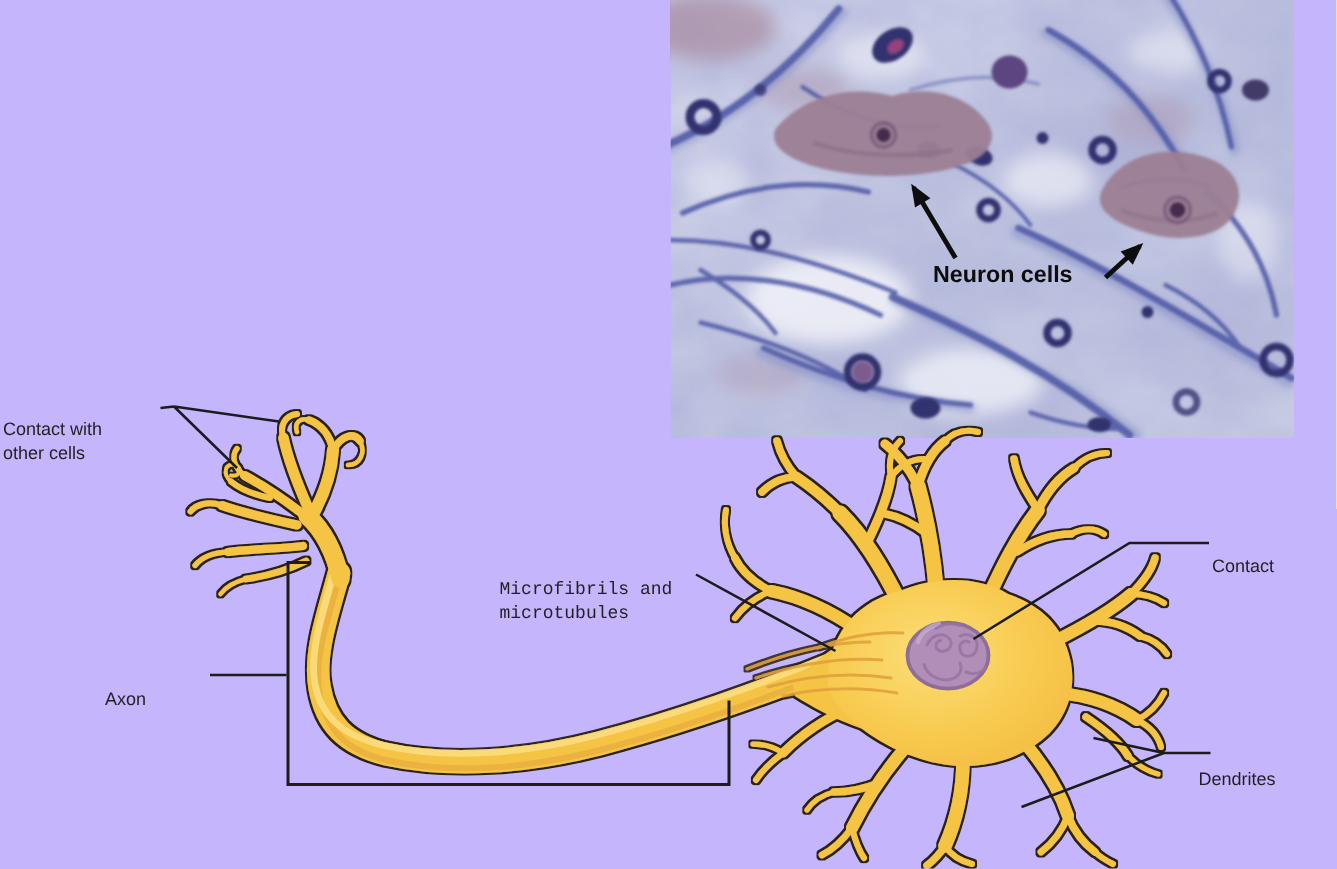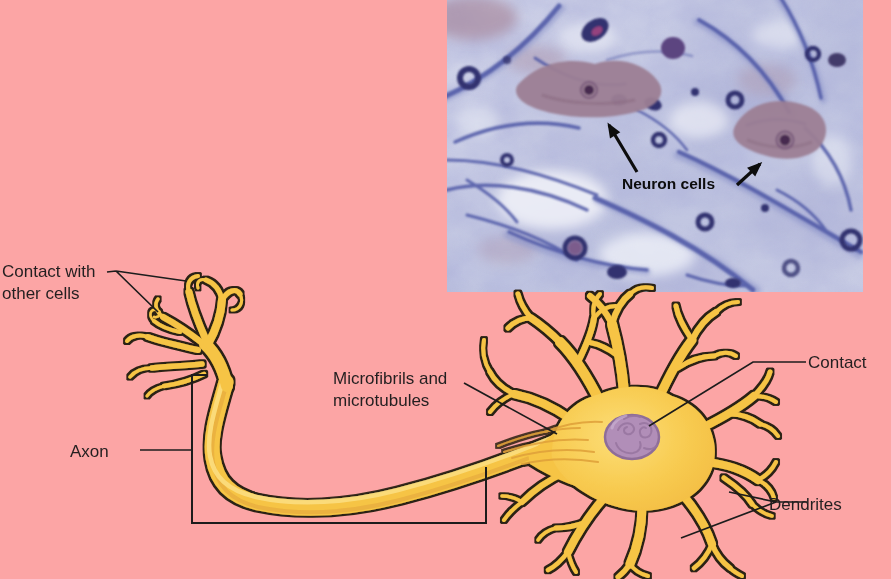--- a/index.html
+++ b/index.html
@@ -1,19 +1,19 @@
 <!DOCTYPE html>
 <html style="--neuron-yellow: #F6C445; --neuron-highlight: #FBDC7C; --neuron-shadow: #DFA039; --neuron-outline: #2A2113; --nucleus-fill: #B18EB8; --nucleus-stroke: #8E6D99; --nucleus-detail: #97749F; --label-text: #231F20; --leader-line: #1C1C1C; --micro-base: #C5C9E3; --micro-fiber: #4D57A5; --micro-fiber-light: #8D94C9; --micro-dark: #32336F; --micro-soma: #9C7E93; --micro-nucleolus: #46294F; --micro-light-patch: #EEF0F7; --arrow-black: #0D0D0D;"><head>
 <meta charset="utf-8">
 <style>
   html,body{margin:0;padding:0;background:#ffffff;width:891px;height:579px;overflow:hidden;}
-  #canvas{position:relative;width:891px;height:579px;background:#fca5a5;
+  #canvas{position:relative;width:891px;height:579px;background:#c4b5fd;
           font-family:"Liberation Sans",sans-serif;}
-  .lbl{position:absolute;font-size:17px;line-height:1.32;color:var(--label-text,#231F20);
-       white-space:pre-line;}
+  .lbl{position:absolute;font-size:12px;line-height:1.32;color:var(--label-text,#231F20);
+       white-space:pre-line;margin-top:18px;}
   #micrograph{position:absolute;left:447px;top:0;width:416px;height:292px;overflow:hidden;}
   #micrograph svg{display:block;}
   .micro-label{position:absolute;left:175px;top:175px;font-size:15.5px;font-weight:bold;
                color:#0d0d0d;white-space:nowrap;}
   #illustration{position:absolute;left:0;top:0;pointer-events:none;}
   
   .dnd{stroke:var(--neuron-yellow,#F6C445);fill:none;stroke-linecap:round;stroke-linejoin:round;}
   .n-fill{fill:url(#somaGrad);}
   .fan{fill:var(--neuron-yellow,#F6C445);}
   .hl{stroke:var(--neuron-highlight,#FBDC7C);fill:none;stroke-linecap:round;}
@@ -292,18 +292,18 @@
       <path class="brk" d="M 207 375 L 192 375 L 192 523 L 486 523 L 486 467"></path>
       <path class="ldr" d="M 464 383 L 557 434"></path>
       <path class="ldr" d="M 806 362 L 753 362 L 649 426"></path>
       <path class="ldr" d="M 807 502 L 776 502 M 776 502 L 729 492 M 776 502 L 681 538"></path>
     </g>
   </svg>
 
   <div class="lbl" style="left:2px;top:261px;width:120px;">Contact with
 other cells</div>
   <div class="lbl" style="left:70px;top:441px;">Axon</div>
-  <div class="lbl" style="left:333px;top:368px;width:150px;">Microfibrils and
+  <div class="lbl" style="left:333px;top:368px;width:150px;font-family:Liberation Mono, monospace;">Microfibrils and
 microtubules</div>
   <div class="lbl" style="left:808px;top:352px;">Contact</div>
-  <div class="lbl" style="left:769px;top:494px;">Dendrites</div>
+  <div class="lbl" style="left:799px;top:494px;">Dendrites</div>
 
 </div>
 
 </body></html>

